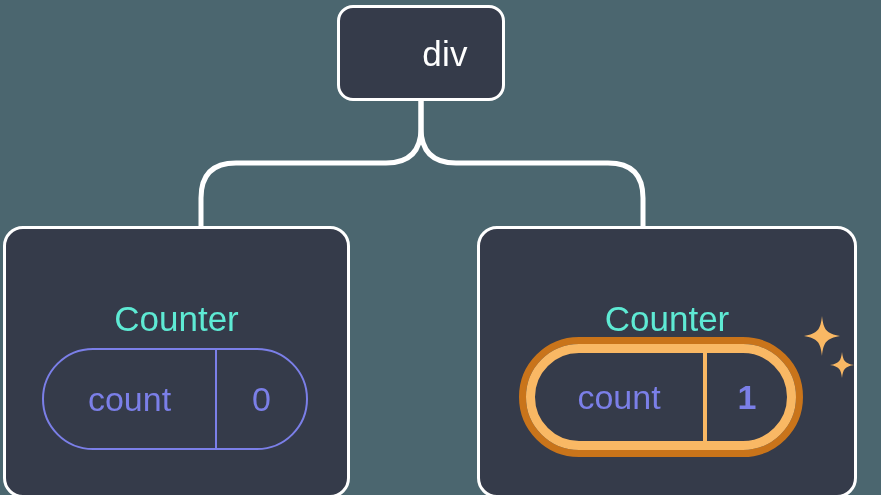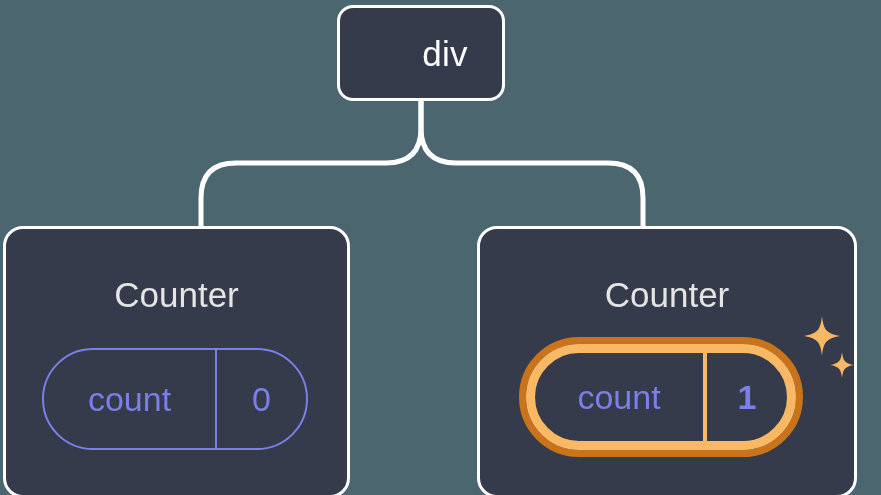--- a/index.html
+++ b/index.html
@@ -66,25 +66,25 @@
   #node-counter-left {
     left: 3px;
     width: 347px;
   }
   #node-counter-right {
     left: 477px;
     width: 380px;
   }
 
   .node-title {
-    color: #e5e5e5;
+    color: #5eead4;
     font-size: 35px;
     font-weight: 400;
     line-height: 1;
-    margin-top: 48px;
+    margin-top: 72px;
   }
 
   
   .pill-wrap {
     position: absolute;
     display: flex;
     align-items: flex-start;
   }
   .pill {
     box-sizing: border-box;

